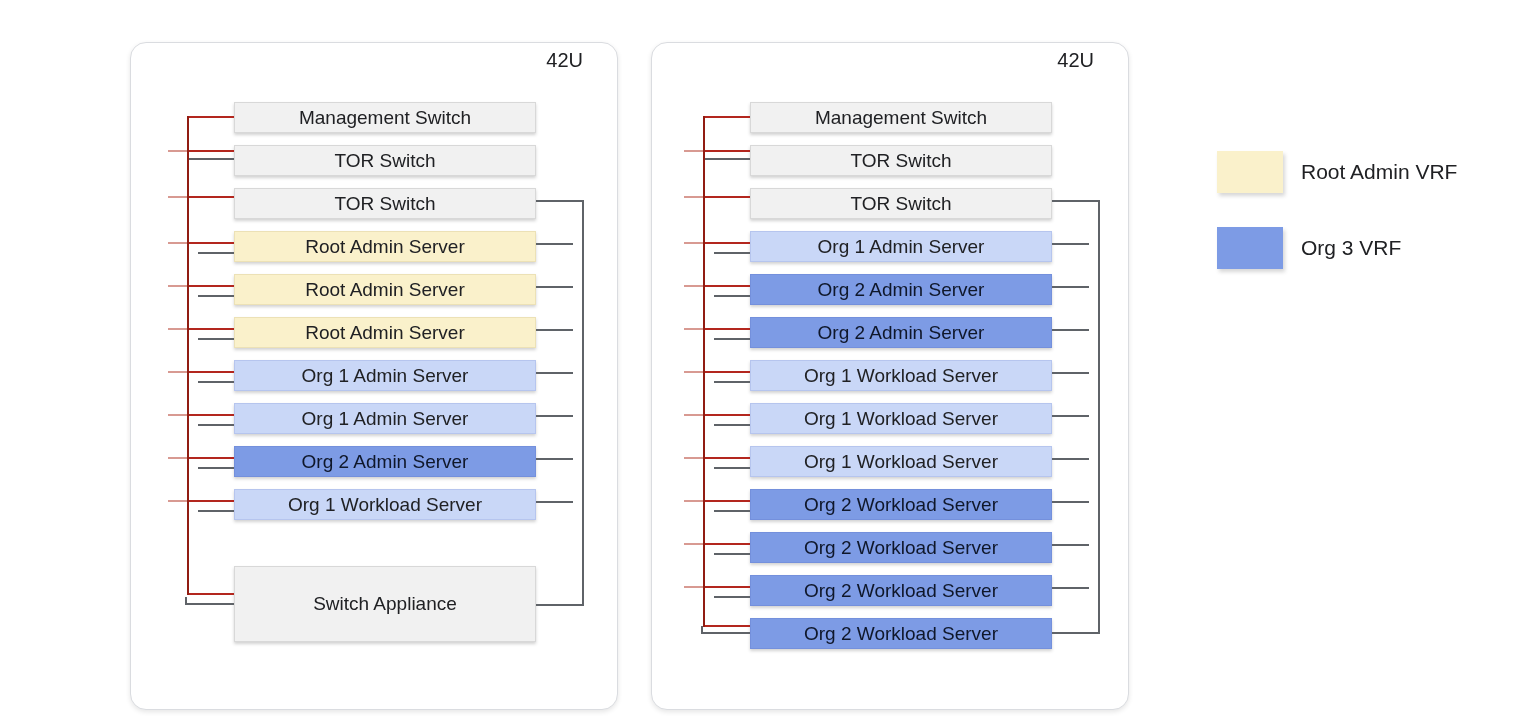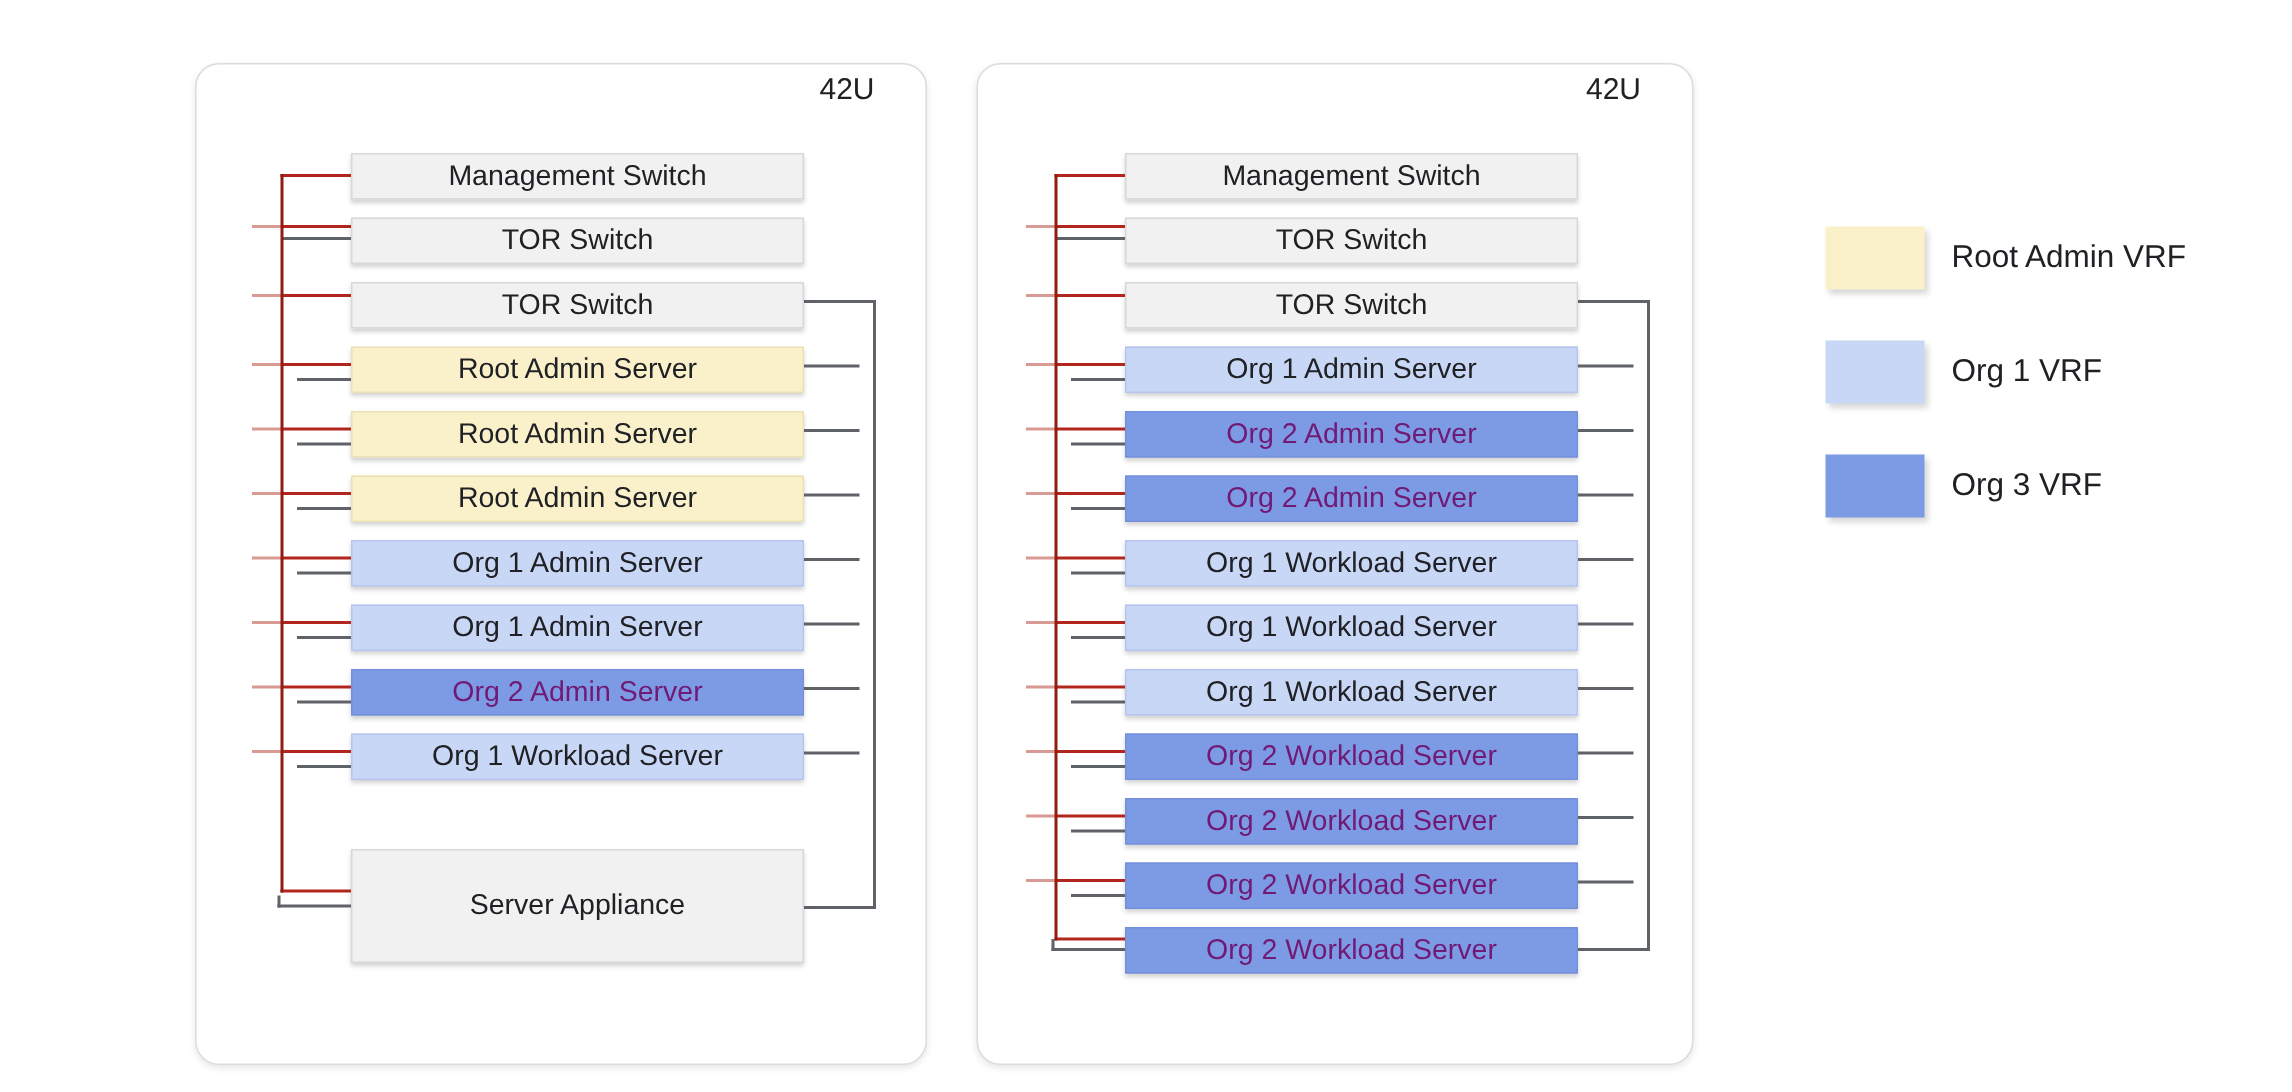--- a/index.html
+++ b/index.html
@@ -19,21 +19,21 @@
   .unit{
     position:absolute;box-sizing:border-box;
     display:flex;align-items:center;justify-content:center;
     font-size:19px;color:#202124;
     border:1px solid #d8d8d8;
     box-shadow:0 2px 3px rgba(0,0,0,0.18);
   }
   .vrf-none{background:var(--switch-gray,#f1f1f1);border-color:#d8d8d8}
   .vrf-root-admin{background:var(--root-admin,#faf1cb);border-color:#ece1b6}
   .vrf-org1{background:var(--org1,#c9d7f7);border-color:#b6c5ee}
-  .vrf-org2{background:var(--org2,#7d9be5);border-color:#7490dc;color:#701a75}
+  .vrf-org2{background:var(--org2,#7d9be5);border-color:#7490dc;color:#0f172a}
   .line{position:absolute}
   .line-red{background:var(--red,#b3261e)}
   .line-red-tip{background:#d89a92}
   .line-red-bus{background:#911c12}
   .line-gray{background:var(--gray-line,#5f6368)}
   .legend{position:absolute;left:1217px;top:151px}
   .legend-row{display:flex;align-items:center;margin-bottom:34px}
   .legend-swatch{width:66px;height:42px;box-shadow:2px 3px 4px rgba(0,0,0,0.16)}
   .legend-label{margin-left:18px;font-size:21px;color:#202124;white-space:nowrap}
 </style>
@@ -103,21 +103,21 @@
       <div class="line line-gray" style="left: 67px; top: 424px; width: 36px; height: 2px;"></div>
       <div class="line line-gray" style="left: 405px; top: 415px; width: 37px; height: 2px;"></div>
       <div class="unit vrf-org1" style="left: 103px; top: 446px; width: 302px; height: 31px;">
         <span>Org 1 Workload Server</span>
       </div>
       <div class="line line-red" style="left: 56px; top: 457px; width: 47px; height: 2px;"></div>
       <div class="line line-red-tip" style="left: 37px; top: 457px; width: 19px; height: 2px;"></div>
       <div class="line line-gray" style="left: 67px; top: 467px; width: 36px; height: 2px;"></div>
       <div class="line line-gray" style="left: 405px; top: 458px; width: 37px; height: 2px;"></div>
       <div class="unit vrf-none" style="left: 103px; top: 523px; width: 302px; height: 76px;">
-        <span>Server Appliance</span>
+        <span>Switch Appliance</span>
       </div>
       <div class="line line-red" style="left: 56px; top: 550px; width: 47px; height: 2px;"></div>
       <div class="line line-gray" style="left: 54px; top: 560px; width: 49px; height: 2px;"></div>
       <div class="line line-gray" style="left: 54px; top: 554px; width: 2px; height: 8px;"></div>
       <div class="line line-gray" style="left: 405px; top: 561px; width: 48px; height: 2px;"></div>
       <div class="line line-red-bus" style="left: 56px; top: 73px; width: 2px; height: 479px;"></div>
       <div class="line line-gray" style="left: 451px; top: 157px; width: 2px; height: 406px;"></div>
     </div>
   <div class="rack" id="rack-1" style="left:651px;width:476px">
     <div class="rack-capacity">42U</div>
@@ -210,21 +210,17 @@
       <div class="line line-red-bus" style="left: 51px; top: 73px; width: 2px; height: 511px;"></div>
       <div class="line line-gray" style="left: 446px; top: 157px; width: 2px; height: 434px;"></div>
     </div>
 
   <div class="legend">
     <div class="legend-row">
       <div class="legend-swatch vrf-root-admin"></div>
       <div class="legend-label">Root Admin VRF</div>
     </div>
     <div class="legend-row">
-      <div class="legend-swatch vrf-org1"></div>
-      <div class="legend-label">Org 1 VRF</div>
-    </div>
-    <div class="legend-row">
       <div class="legend-swatch vrf-org2"></div>
       <div class="legend-label">Org 3 VRF</div>
     </div>
   </div>
 </div>
 
 </body></html>

